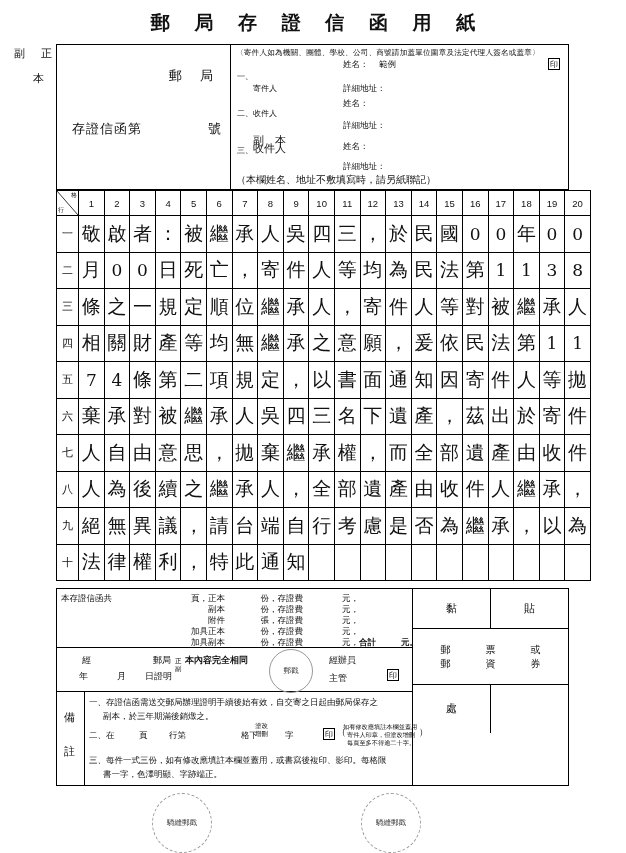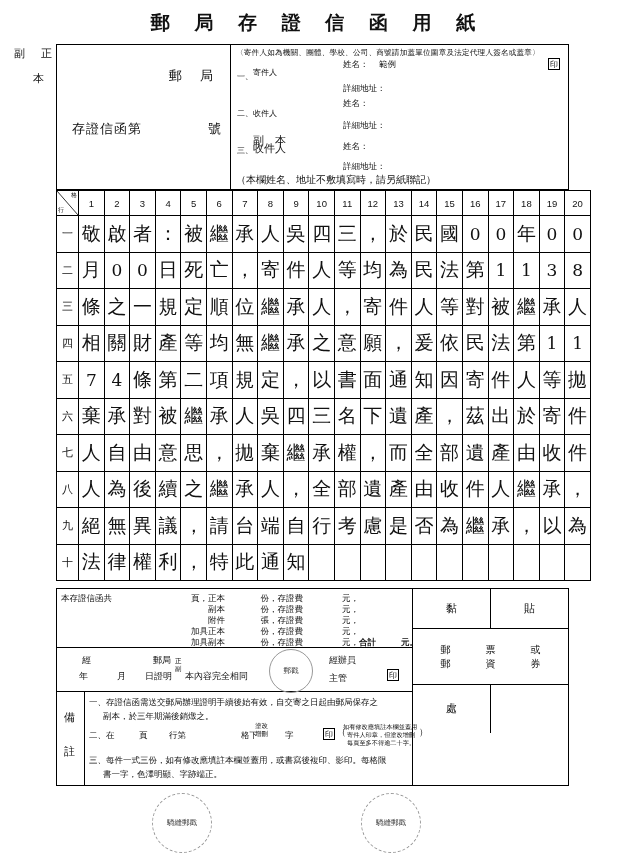--- a/index.html
+++ b/index.html
@@ -346,21 +346,21 @@
       <div class="num">
         <span>存證信函第</span>
         <span>號</span>
       </div>
     </div>
 
     <div class="hdr-right">
       <div class="note-top">〈寄件人如為機關、團體、學校、公司、商號請加蓋單位圖章及法定代理人簽名或蓋章〉</div>
 
       <div class="party-label" style="left:6px; top:26px;">一、</div>
-      <div class="party-label" style="left:22px; top:22px;text-align:right;">寄件人</div>
+      <div class="party-label" style="left:22px; top:38px;text-align:right;">寄件人</div>
       <div class="field-name" style="left:76px; top:14px;">姓名：</div>
       <div class="field-name" style="left:112px; top:14px;">範例</div>
       <div class="seal-box" style="right:8px; top:13px;">印</div>
       <div class="field-name" style="left:76px; top:38px;">詳細地址：</div>
 
       <div class="party-label" style="left:6px; top:63px;">二、</div>
       <div class="party-label" style="left:22px; top:63px;">收件人</div>
       <div class="field-name" style="left:76px; top:53px;">姓名：</div>
       <div class="field-name" style="left:76px; top:75px;">詳細地址：</div>
 
@@ -687,21 +687,21 @@
       <div class="cert-block">
         <div class="c-abs" style="left:25px; top:6px;">經</div>
         <div class="c-abs" style="left:22px; top:22px;">年</div>
         <div class="c-abs" style="left:60px; top:22px;">月</div>
         <div class="c-abs" style="left:96px; top:6px;">郵局</div>
         <div class="c-abs" style="left:88px; top:22px;">日證明</div>
         <div class="stack2" style="left:118px; top:10px;">
           <div>正</div>
           <div>副</div>
         </div>
-        <div class="c-abs" style="left:128px; top:22px;">本內容完全相同</div>
+        <div class="c-abs" style="left:128px; top:6px;font-weight:bold;">本內容完全相同</div>
         <div class="stamp-circle" style="left:212px; top:1px;">郵戳</div>
         <div class="c-abs" style="left:272px; top:6px;">經辦員</div>
         <div class="c-abs" style="left:272px; top:24px;">主管</div>
         <div class="seal-box" style="left:330px; top:21px;">印</div>
       </div>
 
       <div class="notes-block">
         <div class="notes-label">
           <span style="top:18px;">備</span>
           <span style="top:52px;">註</span>

